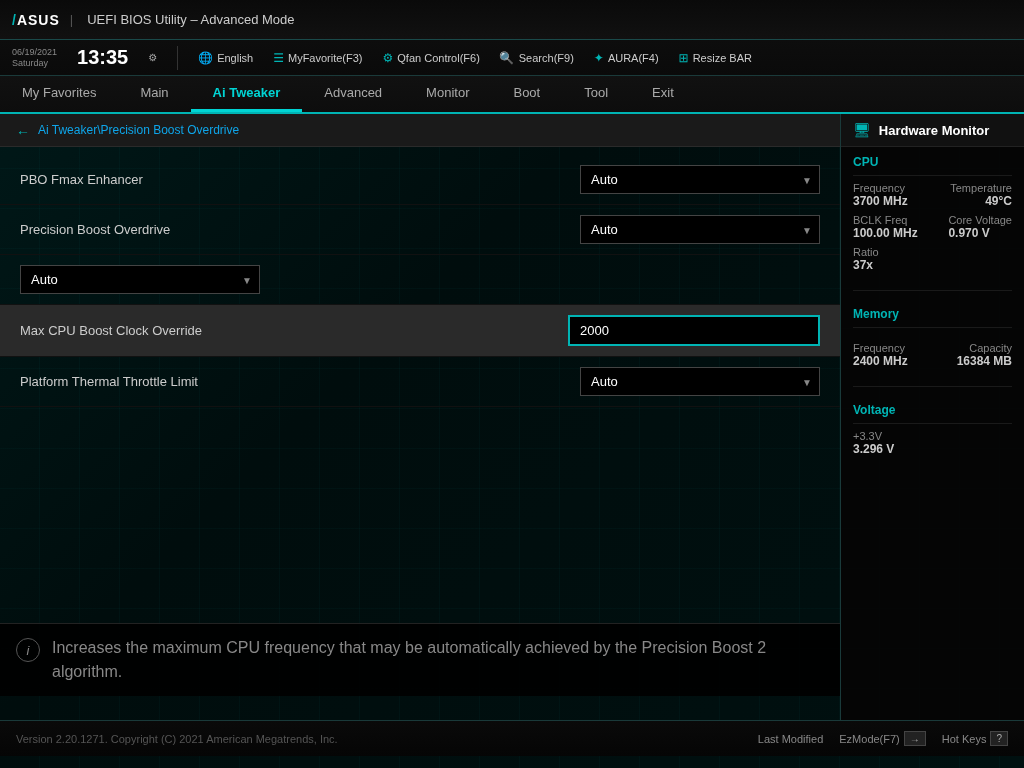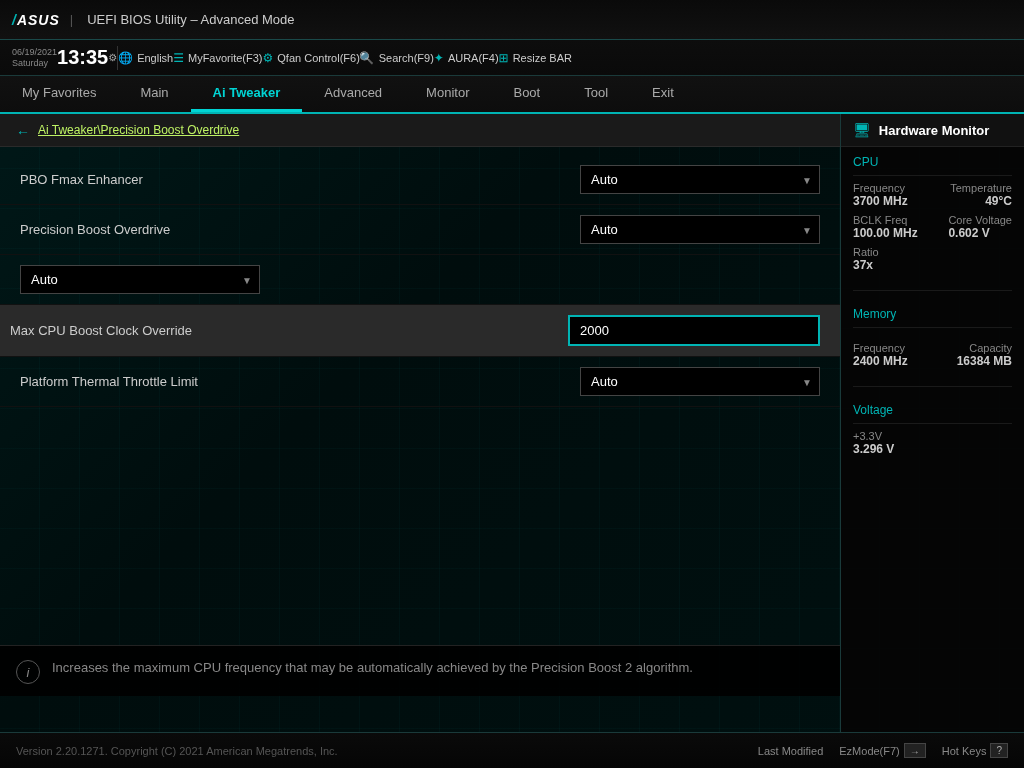--- a/index.html
+++ b/index.html
@@ -39,40 +39,39 @@
       height: 40px;
       display: flex;
       align-items: center;
       padding: 0 12px;
       gap: 10px;
     }
     .asus-logo {
       color: #fff;
       font-size: 14px;
       font-weight: bold;
-      font-style: italic;
       letter-spacing: 1px;
     }
     .asus-logo span { color: #00b4b4; }
     .header-title {
       color: #ccc;
       font-size: 13px;
       margin-left: 4px;
     }
 
     
     .topbar {
       position: relative;
       z-index: 10;
       background: linear-gradient(180deg, #0d0d0d 0%, #0a0a0a 100%);
       height: 36px;
       display: flex;
       align-items: center;
       padding: 0 12px;
-      gap: 0;
+      gap: 20px;
       border-bottom: 1px solid #1a3a3a;
     }
     .datetime {
       display: flex;
       flex-direction: column;
       font-size: 9px;
       color: #888;
       line-height: 1.2;
     }
     .clock {
@@ -132,38 +131,36 @@
       align-items: center;
       gap: 8px;
       border-bottom: 1px solid #2a2a2a;
     }
     .breadcrumb-back {
       color: #00b4b4;
       cursor: pointer;
       font-size: 14px;
     }
     .breadcrumb-text {
-      color: #bef264;
+      color: #0ea5e9;
       font-size: 12px;
-      text-decoration: underline;
     }
 
     .settings-list {
       padding: 8px 0;
     }
     .setting-row {
       display: flex;
       align-items: center;
       padding: 10px 20px;
       border-bottom: 1px solid #111;
       min-height: 44px;
     }
     .setting-row.selected {
       background: #2a2a2a;
-      padding-left: 10px;
     }
     .setting-label {
       flex: 1;
       color: #ccc;
       font-size: 13px;
     }
     .setting-control {
       width: 252px;
     }
     .setting-select {
@@ -224,21 +221,21 @@
       align-items: center;
       justify-content: center;
       color: #888;
       font-size: 13px;
       font-style: italic;
       flex-shrink: 0;
       margin-top: 2px;
     }
     .info-text {
       color: #888;
-      font-size: 13px;
+      font-size: 16px;
       line-height: 1.5;
     }
 
     
     .sidebar {
       width: 184px;
       background: rgba(5,5,5,0.95);
       border-left: 1px solid #1a3a3a;
       padding: 0;
       overflow-y: auto;
@@ -256,21 +253,21 @@
       color: #fff;
       font-size: 13px;
       font-weight: bold;
     }
     .sidebar-section {
       padding: 8px 12px 4px;
     }
     .sidebar-section-title {
       color: #00b4b4;
       font-size: 12px;
-      font-weight: normal;
+      font-weight: bold;
       padding-bottom: 6px;
       border-bottom: 1px solid #1a1a1a;
       margin-bottom: 6px;
     }
     .sidebar-row {
       display: flex;
       justify-content: space-between;
       align-items: baseline;
       margin-bottom: 6px;
     }
@@ -285,21 +282,21 @@
     }
     .sidebar-divider {
       height: 1px;
       background: #1a1a1a;
       margin: 8px 12px;
     }
 
     
     .footer {
       position: absolute;
-      bottom: 0;
+      bottom: 12px;
       left: 0;
       right: 0;
       z-index: 10;
       background: linear-gradient(180deg, #0a0a0a 0%, #050505 100%);
       border-top: 1px solid #1a3a3a;
       height: 36px;
       display: flex;
       align-items: center;
       justify-content: space-between;
       padding: 0 16px;
@@ -516,21 +513,21 @@
           <div class="sidebar-value">49°C</div>
         </div>
       </div>
       <div class="sidebar-row">
         <div>
           <div class="sidebar-label">BCLK Freq</div>
           <div class="sidebar-value">100.00 MHz</div>
         </div>
         <div style="">
           <div class="sidebar-label">Core Voltage</div>
-          <div class="sidebar-value">0.602 V</div>
+          <div class="sidebar-value">0.970 V</div>
         </div>
       </div>
       <div class="sidebar-row">
         <div>
           <div class="sidebar-label">Ratio</div>
           <div class="sidebar-value">37x</div>
         </div>
       </div>
     </div>
 

